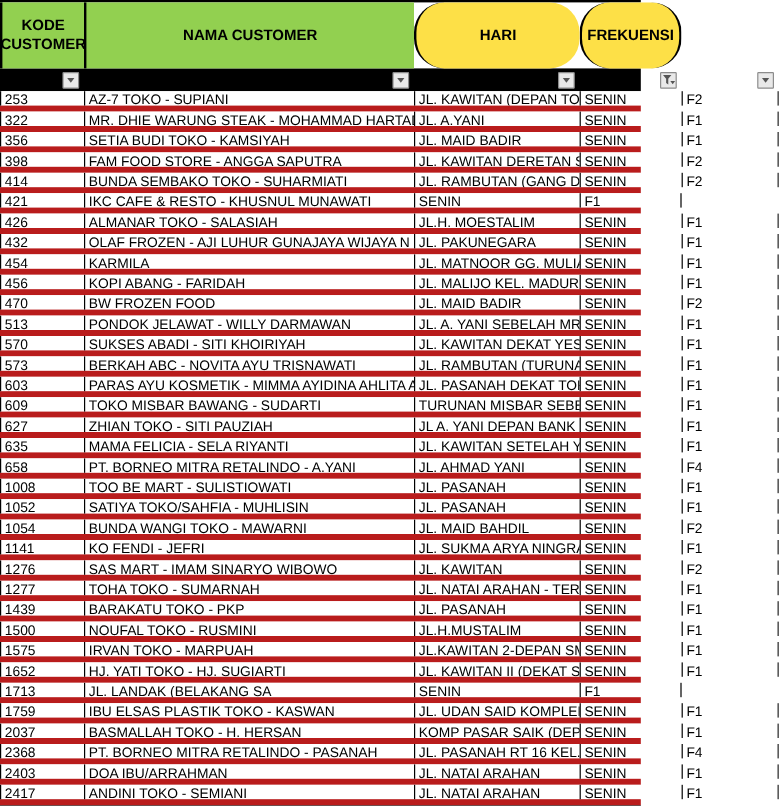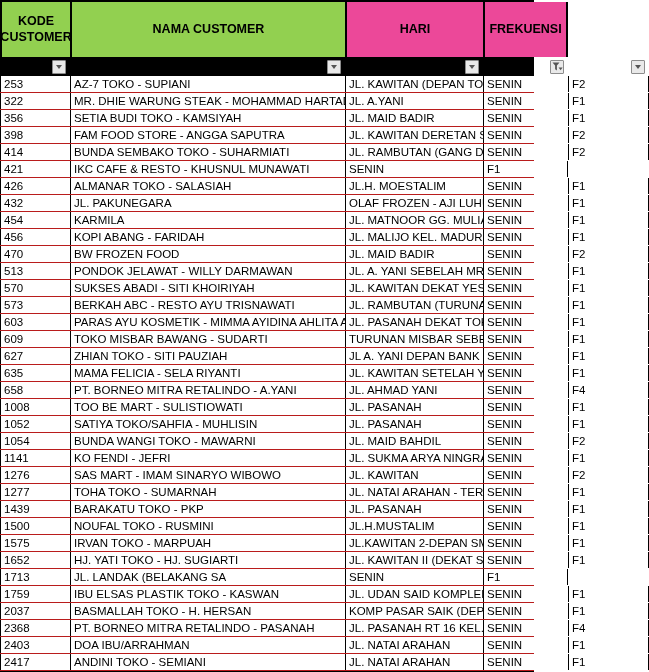--- a/index.html
+++ b/index.html
@@ -20,21 +20,21 @@
   .header-cell{
     display:flex;align-items:center;justify-content:center;
     text-align:center;
     font-weight:bold;font-size:12.5px;line-height:1.25;
     border-left:2px solid #000;
     padding:2px 4px;
     white-space:pre-line;
   }
   .header-cell:last-child{border-right:2px solid #000;}
   .fill-green{background:#92D050;}
-  .fill-yellow{background:#ec4899;}
+  .fill-yellow{background:#fde047;border-radius:25px;}
   
   .filter-row{height:19px;background:#000;}
   .filter-cell{
     display:flex;align-items:center;justify-content:flex-end;
     padding-right:4px;
   }
   .filter-btn{
     width:14px;height:14px;
     background:#e9e9e9;
     border:1px solid #8c8c8c;
@@ -44,21 +44,21 @@
   }
   .arrow-glyph{
     width:0;height:0;
     border-left:3.5px solid transparent;
     border-right:3.5px solid transparent;
     border-top:4.5px solid #555;
     display:block;
   }
   .funnel-glyph{display:block;width:11px;height:10px;}
   
-  .body-row{height:17px;background:#fff;border-bottom:1px solid #b91c1c;}
+  .body-row{height:17px;background:#fff;border-bottom:5px solid #b91c1c;}
   .body-row .cell{
     font-size:11.5px;line-height:15px;
     padding:1px 3px 0 3px;
     white-space:nowrap;overflow:hidden;
     border-left:1px solid #000;
     cursor:cell;
   }
   .body-row .cell:last-child{border-right:1px solid #000;}
 </style>
 </head>
@@ -155,22 +155,22 @@
   <div class="grid-row body-row">
     <div class="cell">426</div>
     <div class="cell">ALMANAR TOKO - SALASIAH</div>
     <div class="cell">JL.H. MOESTALIM</div>
     <div class="cell">SENIN</div>
     <div class="cell">F1</div>
   </div>
 
   <div class="grid-row body-row">
     <div class="cell">432</div>
+    <div class="cell">OLAF FROZEN - AJI LUHUR GUNAJAYA WIJAYA N</div>
     <div class="cell">JL. PAKUNEGARA</div>
-    <div class="cell">OLAF FROZEN - AJI LUHUR GUNAJAYA WIJAYA N</div>
     <div class="cell">SENIN</div>
     <div class="cell">F1</div>
   </div>
 
   <div class="grid-row body-row">
     <div class="cell">454</div>
     <div class="cell">KARMILA</div>
     <div class="cell">JL. MATNOOR GG. MULIA</div>
     <div class="cell">SENIN</div>
     <div class="cell">F1</div>
@@ -203,21 +203,21 @@
   <div class="grid-row body-row">
     <div class="cell">570</div>
     <div class="cell">SUKSES ABADI - SITI KHOIRIYAH</div>
     <div class="cell">JL. KAWITAN DEKAT YESSO</div>
     <div class="cell">SENIN</div>
     <div class="cell">F1</div>
   </div>
 
   <div class="grid-row body-row">
     <div class="cell">573</div>
-    <div class="cell">BERKAH ABC - RESTO AYU TRISNAWATI</div>
+    <div class="cell">BERKAH ABC - NOVITA AYU TRISNAWATI</div>
     <div class="cell">JL. RAMBUTAN (TURUNAN</div>
     <div class="cell">SENIN</div>
     <div class="cell">F1</div>
   </div>
 
   <div class="grid-row body-row">
     <div class="cell">603</div>
     <div class="cell">PARAS AYU KOSMETIK - MIMMA AYIDINA AHLITA AT</div>
     <div class="cell">JL. PASANAH DEKAT TOKO</div>
     <div class="cell">SENIN</div>

